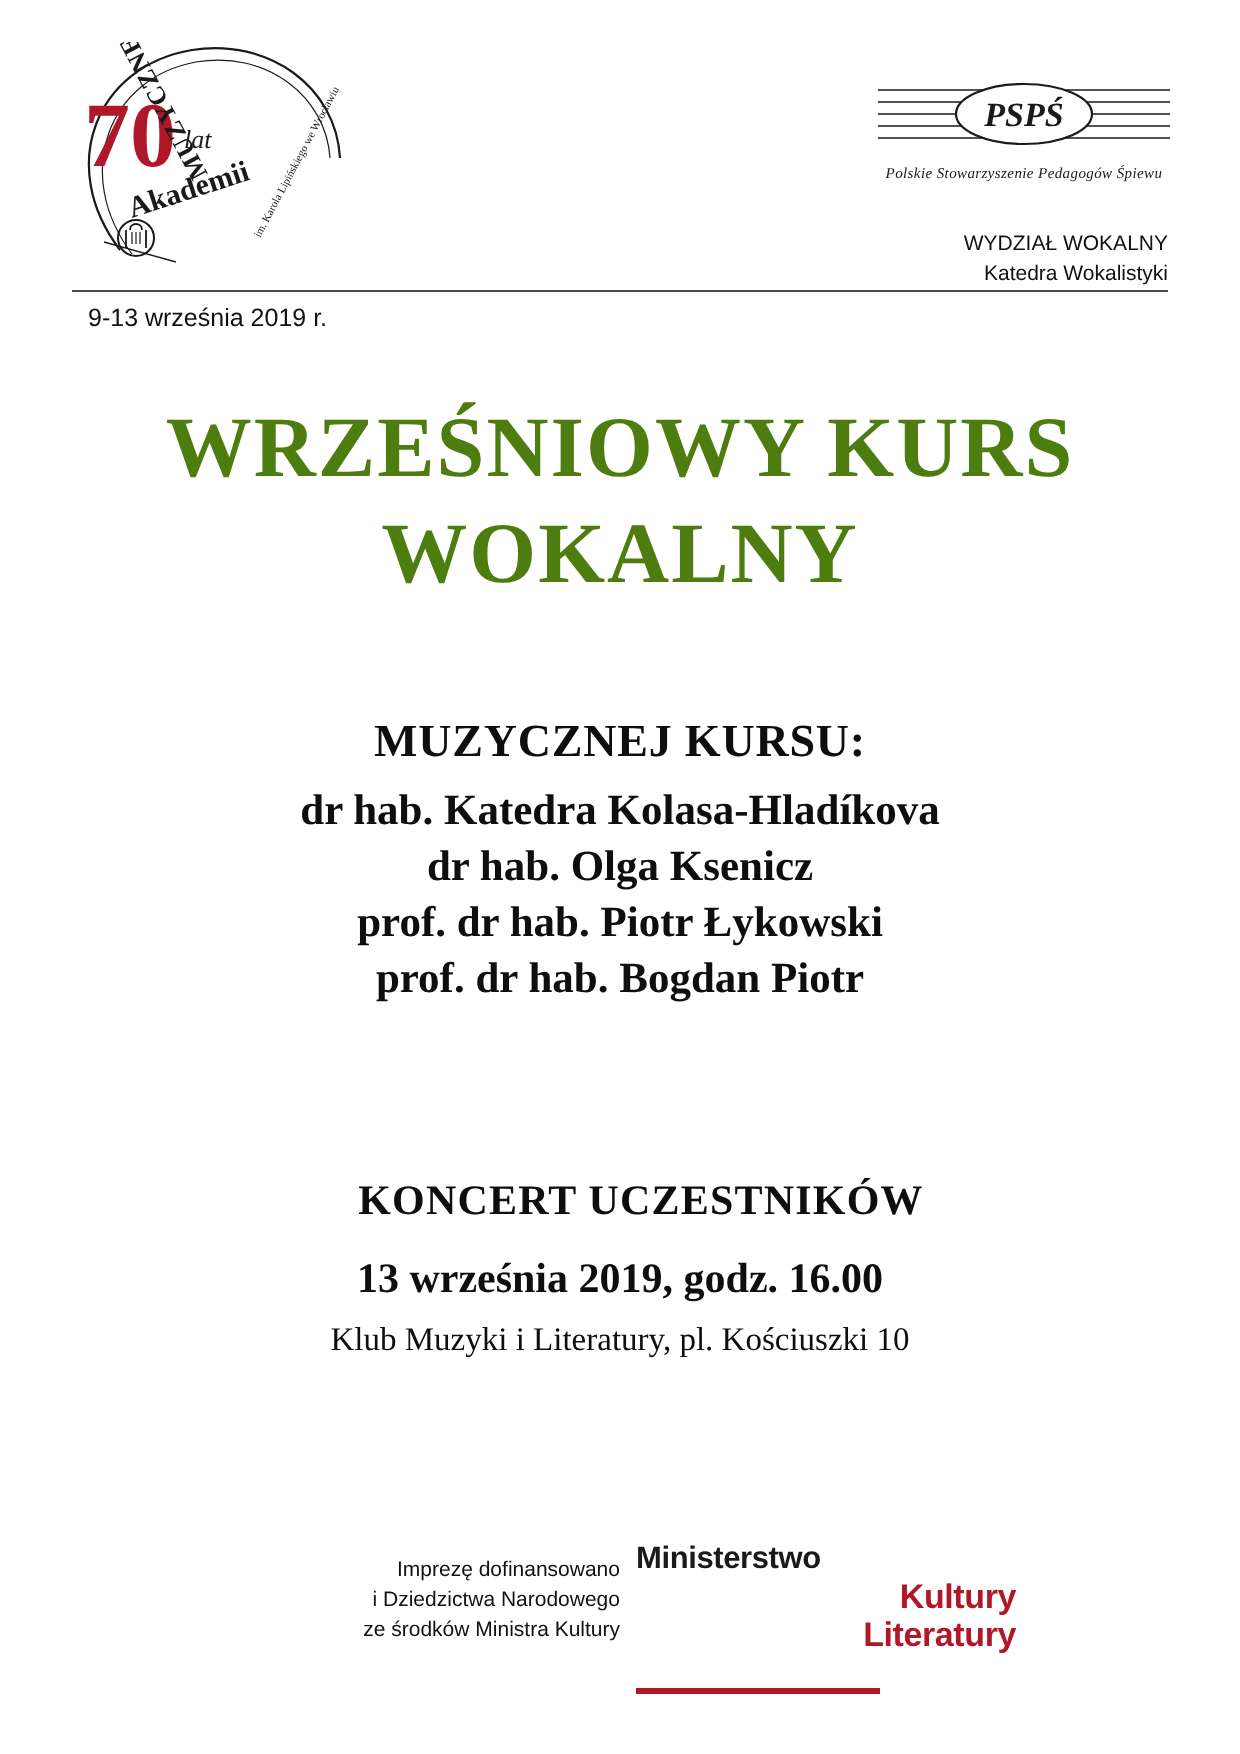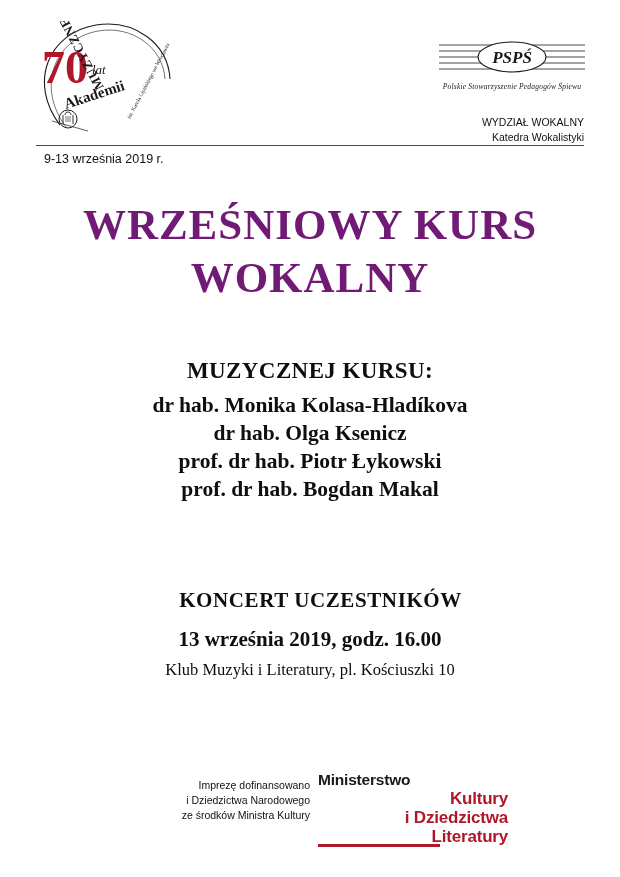--- a/index.html
+++ b/index.html
@@ -95,21 +95,21 @@
     position: absolute;
     left: 0;
     right: 0;
     top: 198px;
     text-align: center;
     font-family: "Liberation Serif", serif;
     font-weight: bold;
     font-size: 43px;
     line-height: 53px;
     letter-spacing: 1px;
-    color: #701a75;
+    color: #4d7c0f;
   }
   .title .l2 { display: block; }
 
   
   .teachers {
     position: absolute;
     left: 0;
     right: 0;
     top: 358px;
     text-align: center;
@@ -282,40 +282,39 @@
 
   <div class="date-line">9-13 września 2019 r.</div>
 
   <div class="title">
     <span class="l1">WRZEŚNIOWY KURS</span>
     <span class="l2">WOKALNY</span>
   </div>
 
   <div class="teachers">
     <div class="teachers-heading">MUZYCZNEJ KURSU:</div>
-    <div class="teacher">dr hab. Monika Kolasa-Hladíkova</div>
+    <div class="teacher">dr hab. Katedra Kolasa-Hladíkova</div>
     <div class="teacher">dr hab. Olga Ksenicz</div>
     <div class="teacher">prof. dr hab. Piotr Łykowski</div>
-    <div class="teacher">prof. dr hab. Bogdan Makal</div>
+    <div class="teacher">prof. dr hab. Bogdan Piotr</div>
   </div>
 
   <div class="concert">
     <div class="concert-heading">KONCERT UCZESTNIKÓW</div>
     <div class="concert-when">13 września 2019, godz. 16.00</div>
     <div class="concert-where">Klub Muzyki i Literatury, pl. Kościuszki 10</div>
   </div>
 
   <div class="footer">
     <div class="funding">
       <div>Imprezę dofinansowano</div>
       <div>i Dziedzictwa Narodowego</div>
       <div>ze środków Ministra Kultury</div>
     </div>
     <div class="ministry">
       <div class="m1">Ministerstwo</div>
       <div class="m2">Kultury</div>
-      <div class="m3">i Dziedzictwa</div>
       <div class="m4">Literatury</div>
     </div>
     <div class="ministry-bar"></div>
   </div>
 
 </div>
 
 </body></html>

